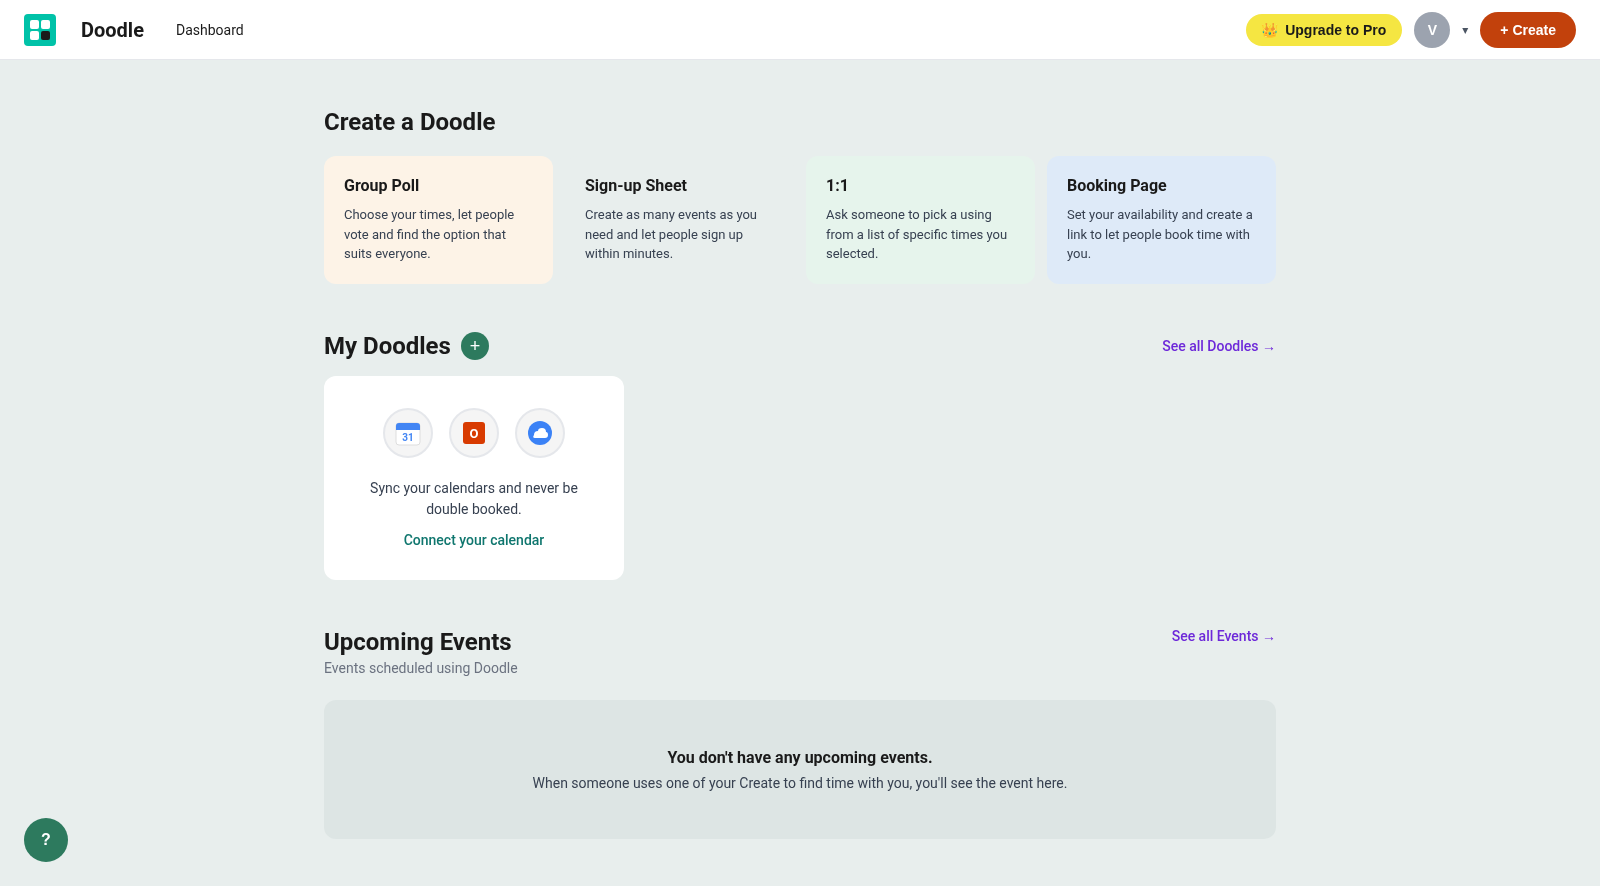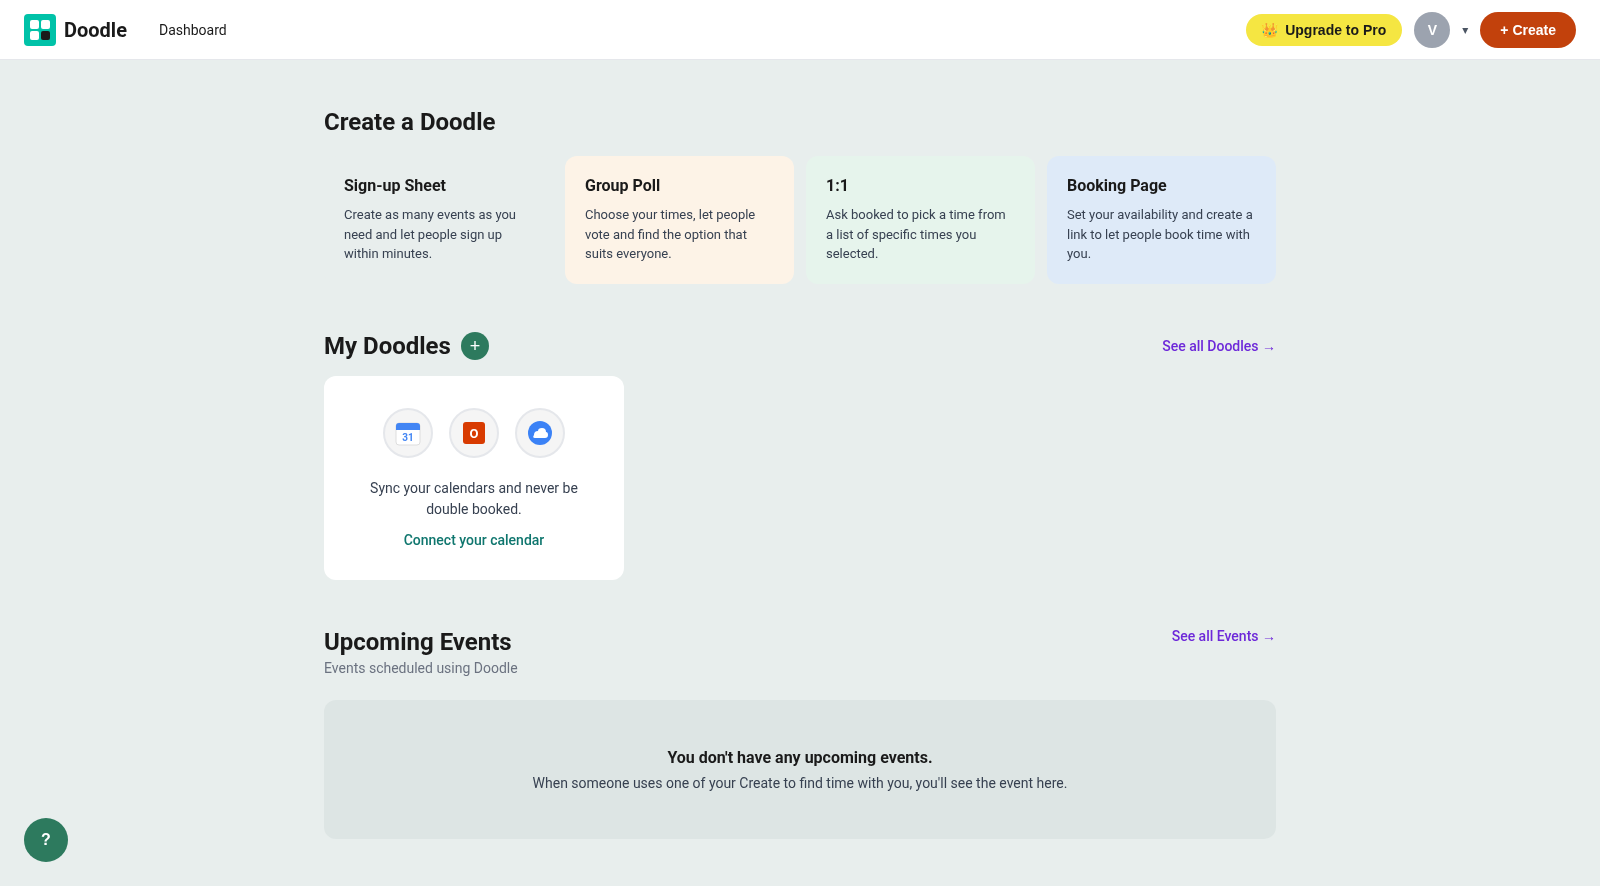--- a/index.html
+++ b/index.html
@@ -12,21 +12,21 @@
       display: flex;
       align-items: center;
       padding: 0 24px;
       border-bottom: 1px solid #e5e7eb;
       position: relative;
       z-index: 10;
     }
     .logo {
       display: flex;
       align-items: center;
-      gap: 8px;
+      gap: 25px;
       margin-right: 32px;
     }
     .logo-icon {
       width: 32px;
       height: 32px;
     }
     .logo-text {
       font-size: 20px;
       font-weight: 700;
       color: #1a1a1a;
@@ -287,33 +287,33 @@
     </button>
   </div>
 </header>
 
 <main class="main">
 
   <section>
     <h2 class="section-title">Create a Doodle</h2>
     <div class="cards-grid">
 
+      <div class="card card-group-poll">
+        <div class="card-title">Group Poll</div>
+        <div class="card-desc">Choose your times, let people vote and find the option that suits everyone.</div>
+      </div>
+
       <div class="card card-signup">
         <div class="card-title">Sign-up Sheet</div>
         <div class="card-desc">Create as many events as you need and let people sign up within minutes.</div>
       </div>
 
-      <div class="card card-group-poll">
-        <div class="card-title">Group Poll</div>
-        <div class="card-desc">Choose your times, let people vote and find the option that suits everyone.</div>
-      </div>
-
       <div class="card card-oneone">
         <div class="card-title">1:1</div>
-        <div class="card-desc">Ask booked to pick a time from a list of specific times you selected.</div>
+        <div class="card-desc">Ask someone to pick a using from a list of specific times you selected.</div>
       </div>
 
       <div class="card card-booking">
         <div class="card-title">Booking Page</div>
         <div class="card-desc">Set your availability and create a link to let people book time with you.</div>
       </div>
 
     </div>
   </section>
 

